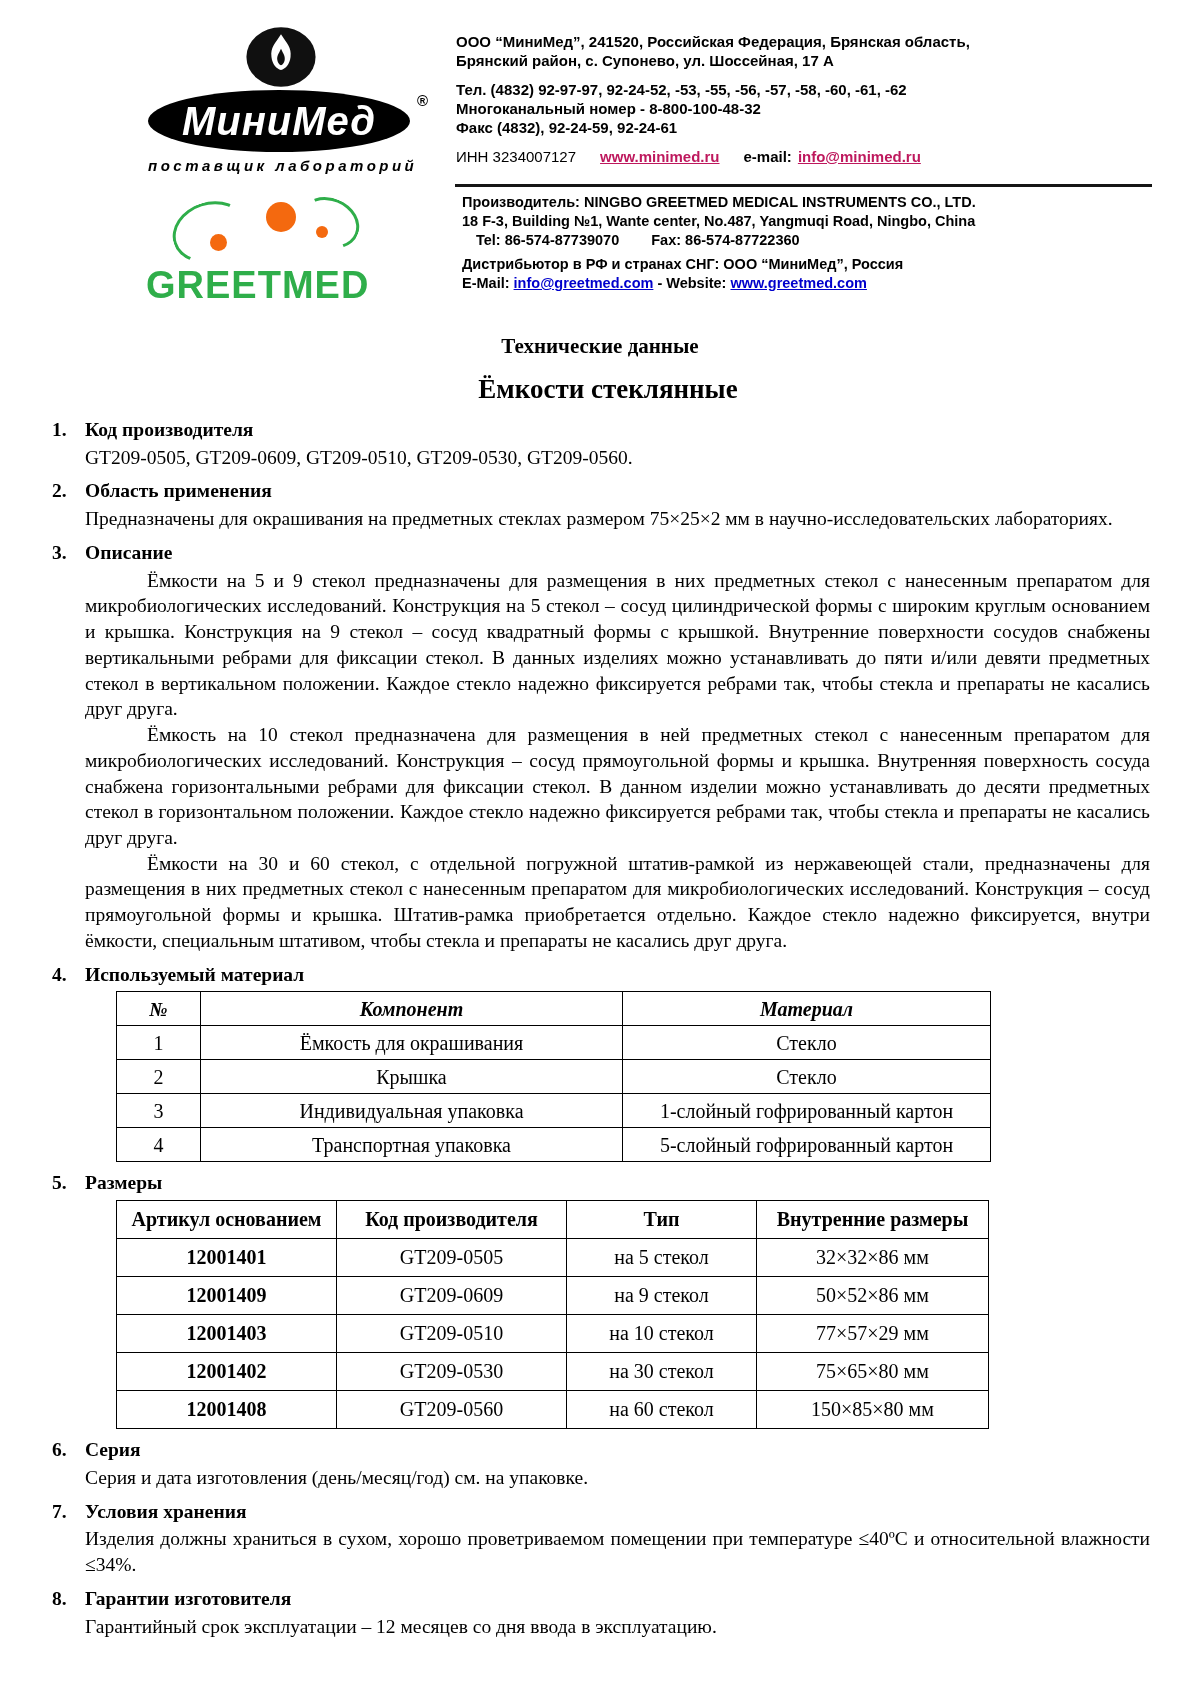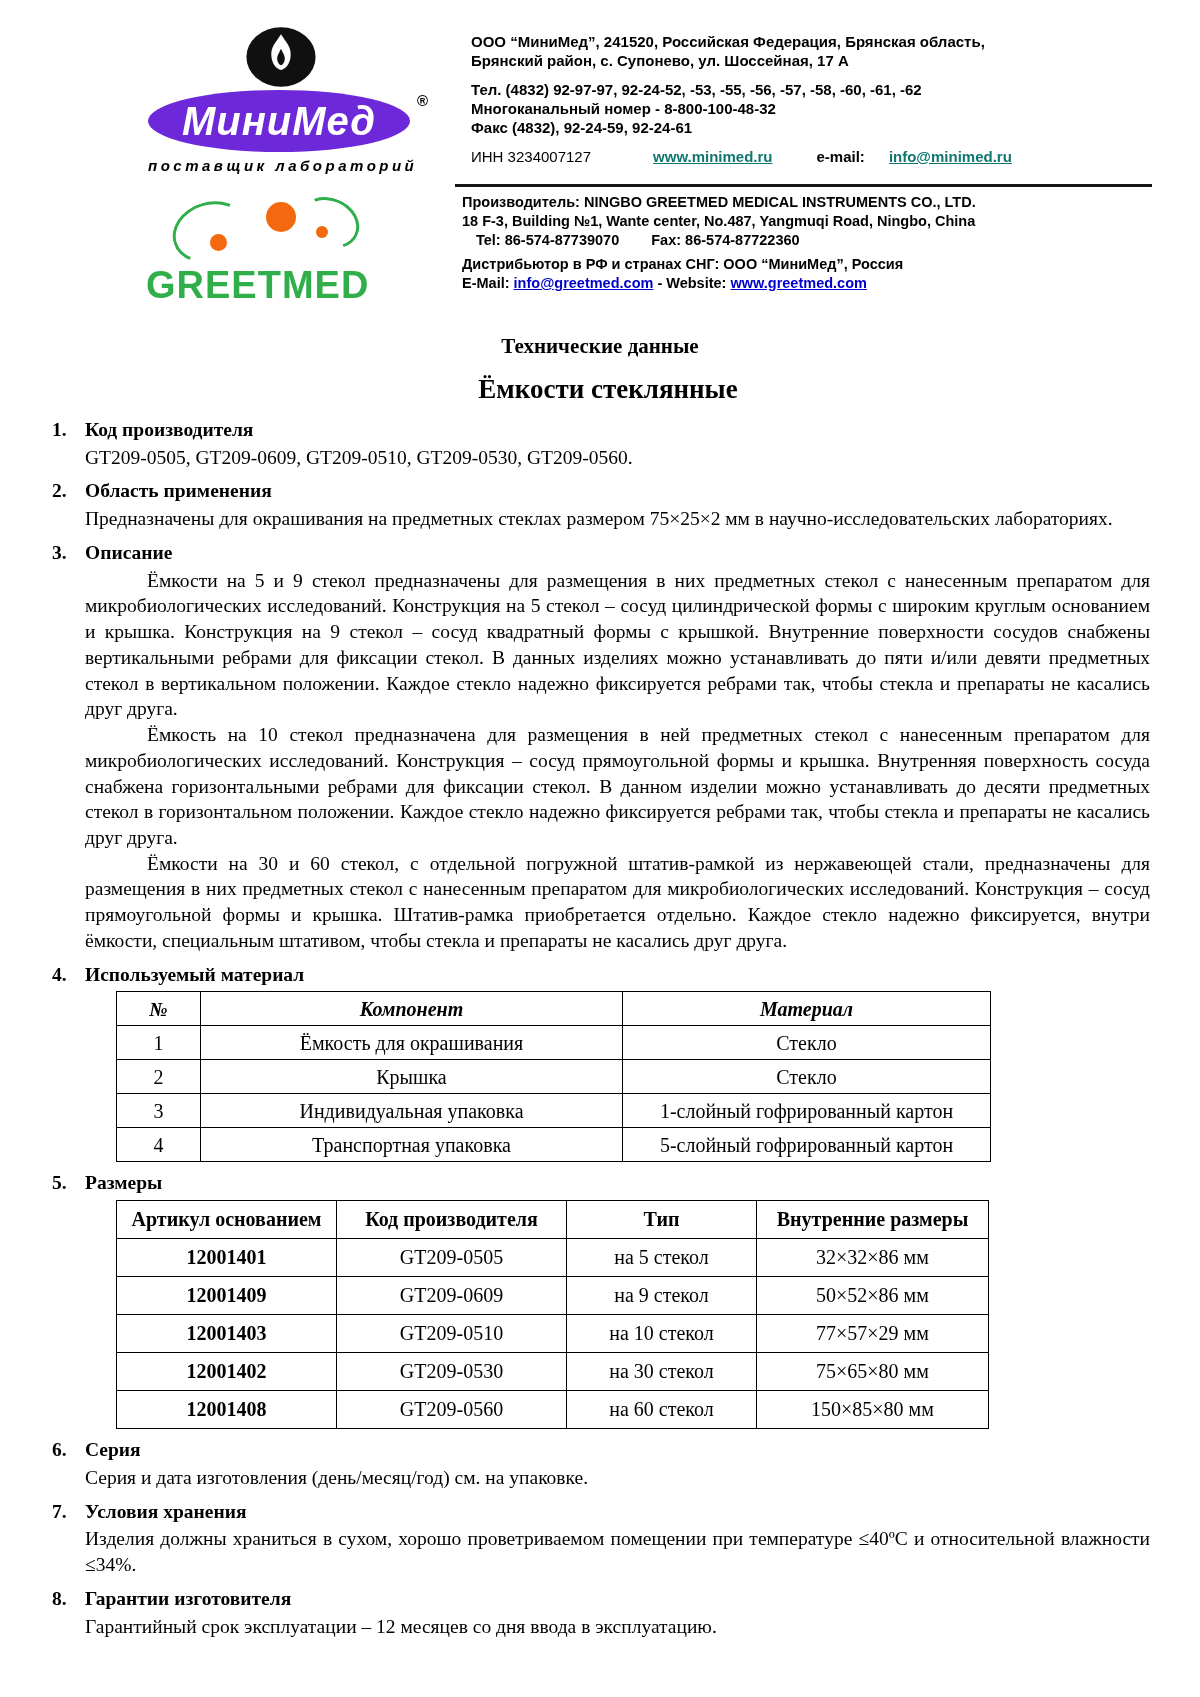--- a/index.html
+++ b/index.html
@@ -5,31 +5,31 @@
   html,body{margin:0;padding:0;background:#ffffff;}
   .page{width:1200px;height:1697px;background:#fff;color:#000;font-family:"Liberation Serif",serif;position:relative;overflow:hidden;}
 
   
   .hdr{position:relative;height:318px;}
   .b{font-weight:700;}
 
   .mm-logo{position:absolute;left:148px;top:26px;width:266px;}
   .mm-flame{width:72px;margin:0 auto 2px;}
   .mm-flame svg{display:block;}
-  .mm-oval{width:262px;height:62px;background:#6d28d9;border-radius:50%;display:flex;align-items:center;justify-content:center;}
+  .mm-oval{width:262px;height:62px;background:#000000;border-radius:50%;display:flex;align-items:center;justify-content:center;}
   .mm-name{color:#fff;font-family:"Liberation Sans",sans-serif;font-weight:700;font-style:italic;font-size:40px;letter-spacing:1px;}
   .mm-reg{position:absolute;right:-14px;top:66px;font-size:15px;font-weight:700;font-family:"Liberation Sans",sans-serif;}
   .mm-tagline{margin-top:5px;text-align:center;font-family:"Liberation Sans",sans-serif;font-weight:700;font-style:italic;font-size:15px;letter-spacing:3.5px;white-space:nowrap;}
 
-  .co-info{position:absolute;left:471px;top:32px;width:690px;font-family:"Liberation Sans",sans-serif;font-size:15px;line-height:19px;}
+  .co-info{position:absolute;left:456px;top:32px;width:690px;font-family:"Liberation Sans",sans-serif;font-size:15px;line-height:19px;}
   .co-info p{margin:0;}
   .gap{margin-top:10px !important;}
-  .inn-row{display:flex;align-items:baseline;gap:44px;margin-top:10px;}
+  .inn-row{display:flex;align-items:baseline;gap:24px;margin-top:10px;}
   .inn{font-weight:400;}
-  .lnk-dark{color:#0f766e;text-decoration:underline;font-weight:700;margin-left:18px;}
+  .lnk-dark{color:#be185d;text-decoration:underline;font-weight:700;}
   .email-pair{display:inline-flex;gap:6px;font-weight:700;}
 
   .divider{position:absolute;left:455px;top:184px;width:697px;height:3px;background:#151515;}
 
   .gm-logo{position:absolute;left:146px;top:194px;width:270px;height:118px;}
   .gm-art{position:relative;height:70px;}
   .dot{position:absolute;border-radius:50%;background:#f4690f;display:block;}
   .d1{width:30px;height:30px;left:120px;top:8px;}
   .d2{width:17px;height:17px;left:64px;top:40px;}
   .d3{width:12px;height:12px;left:170px;top:32px;}

